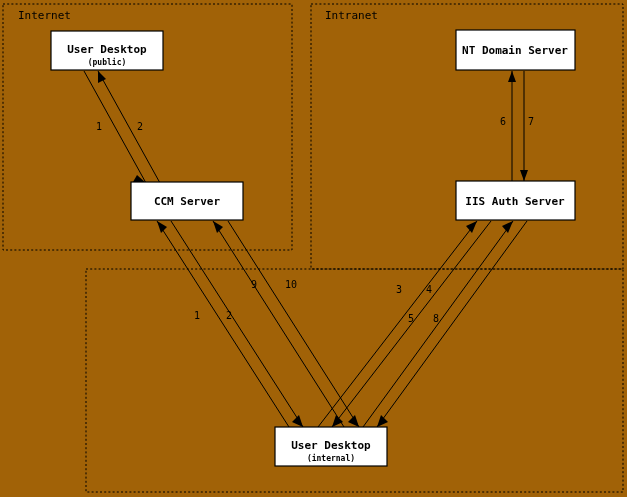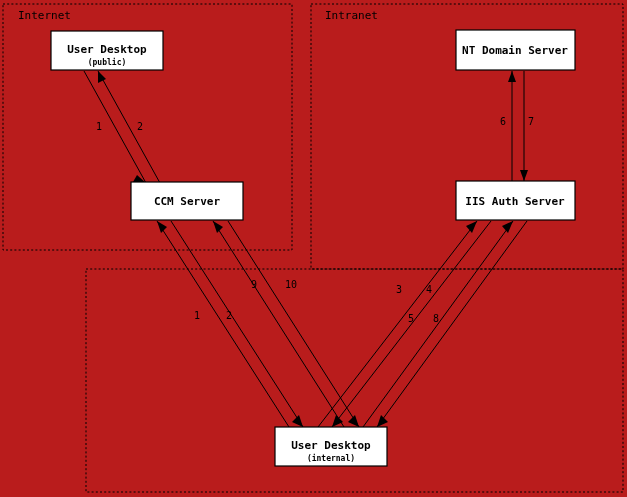--- a/index.html
+++ b/index.html
@@ -4,21 +4,21 @@
 <style>
   html, body {
     margin: 0;
     padding: 0;
     background: #ffffff;
   }
   #diagram-root {
     position: relative;
     width: 627px;
     height: 497px;
-    background: #b91c1c;
+    background: #a16207;
     font-family: "DejaVu Sans Mono", "Liberation Mono", monospace;
     overflow: hidden;
   }
   svg.layer {
     position: absolute;
     top: 0;
     left: 0;
     width: 627px;
     height: 497px;
   }

